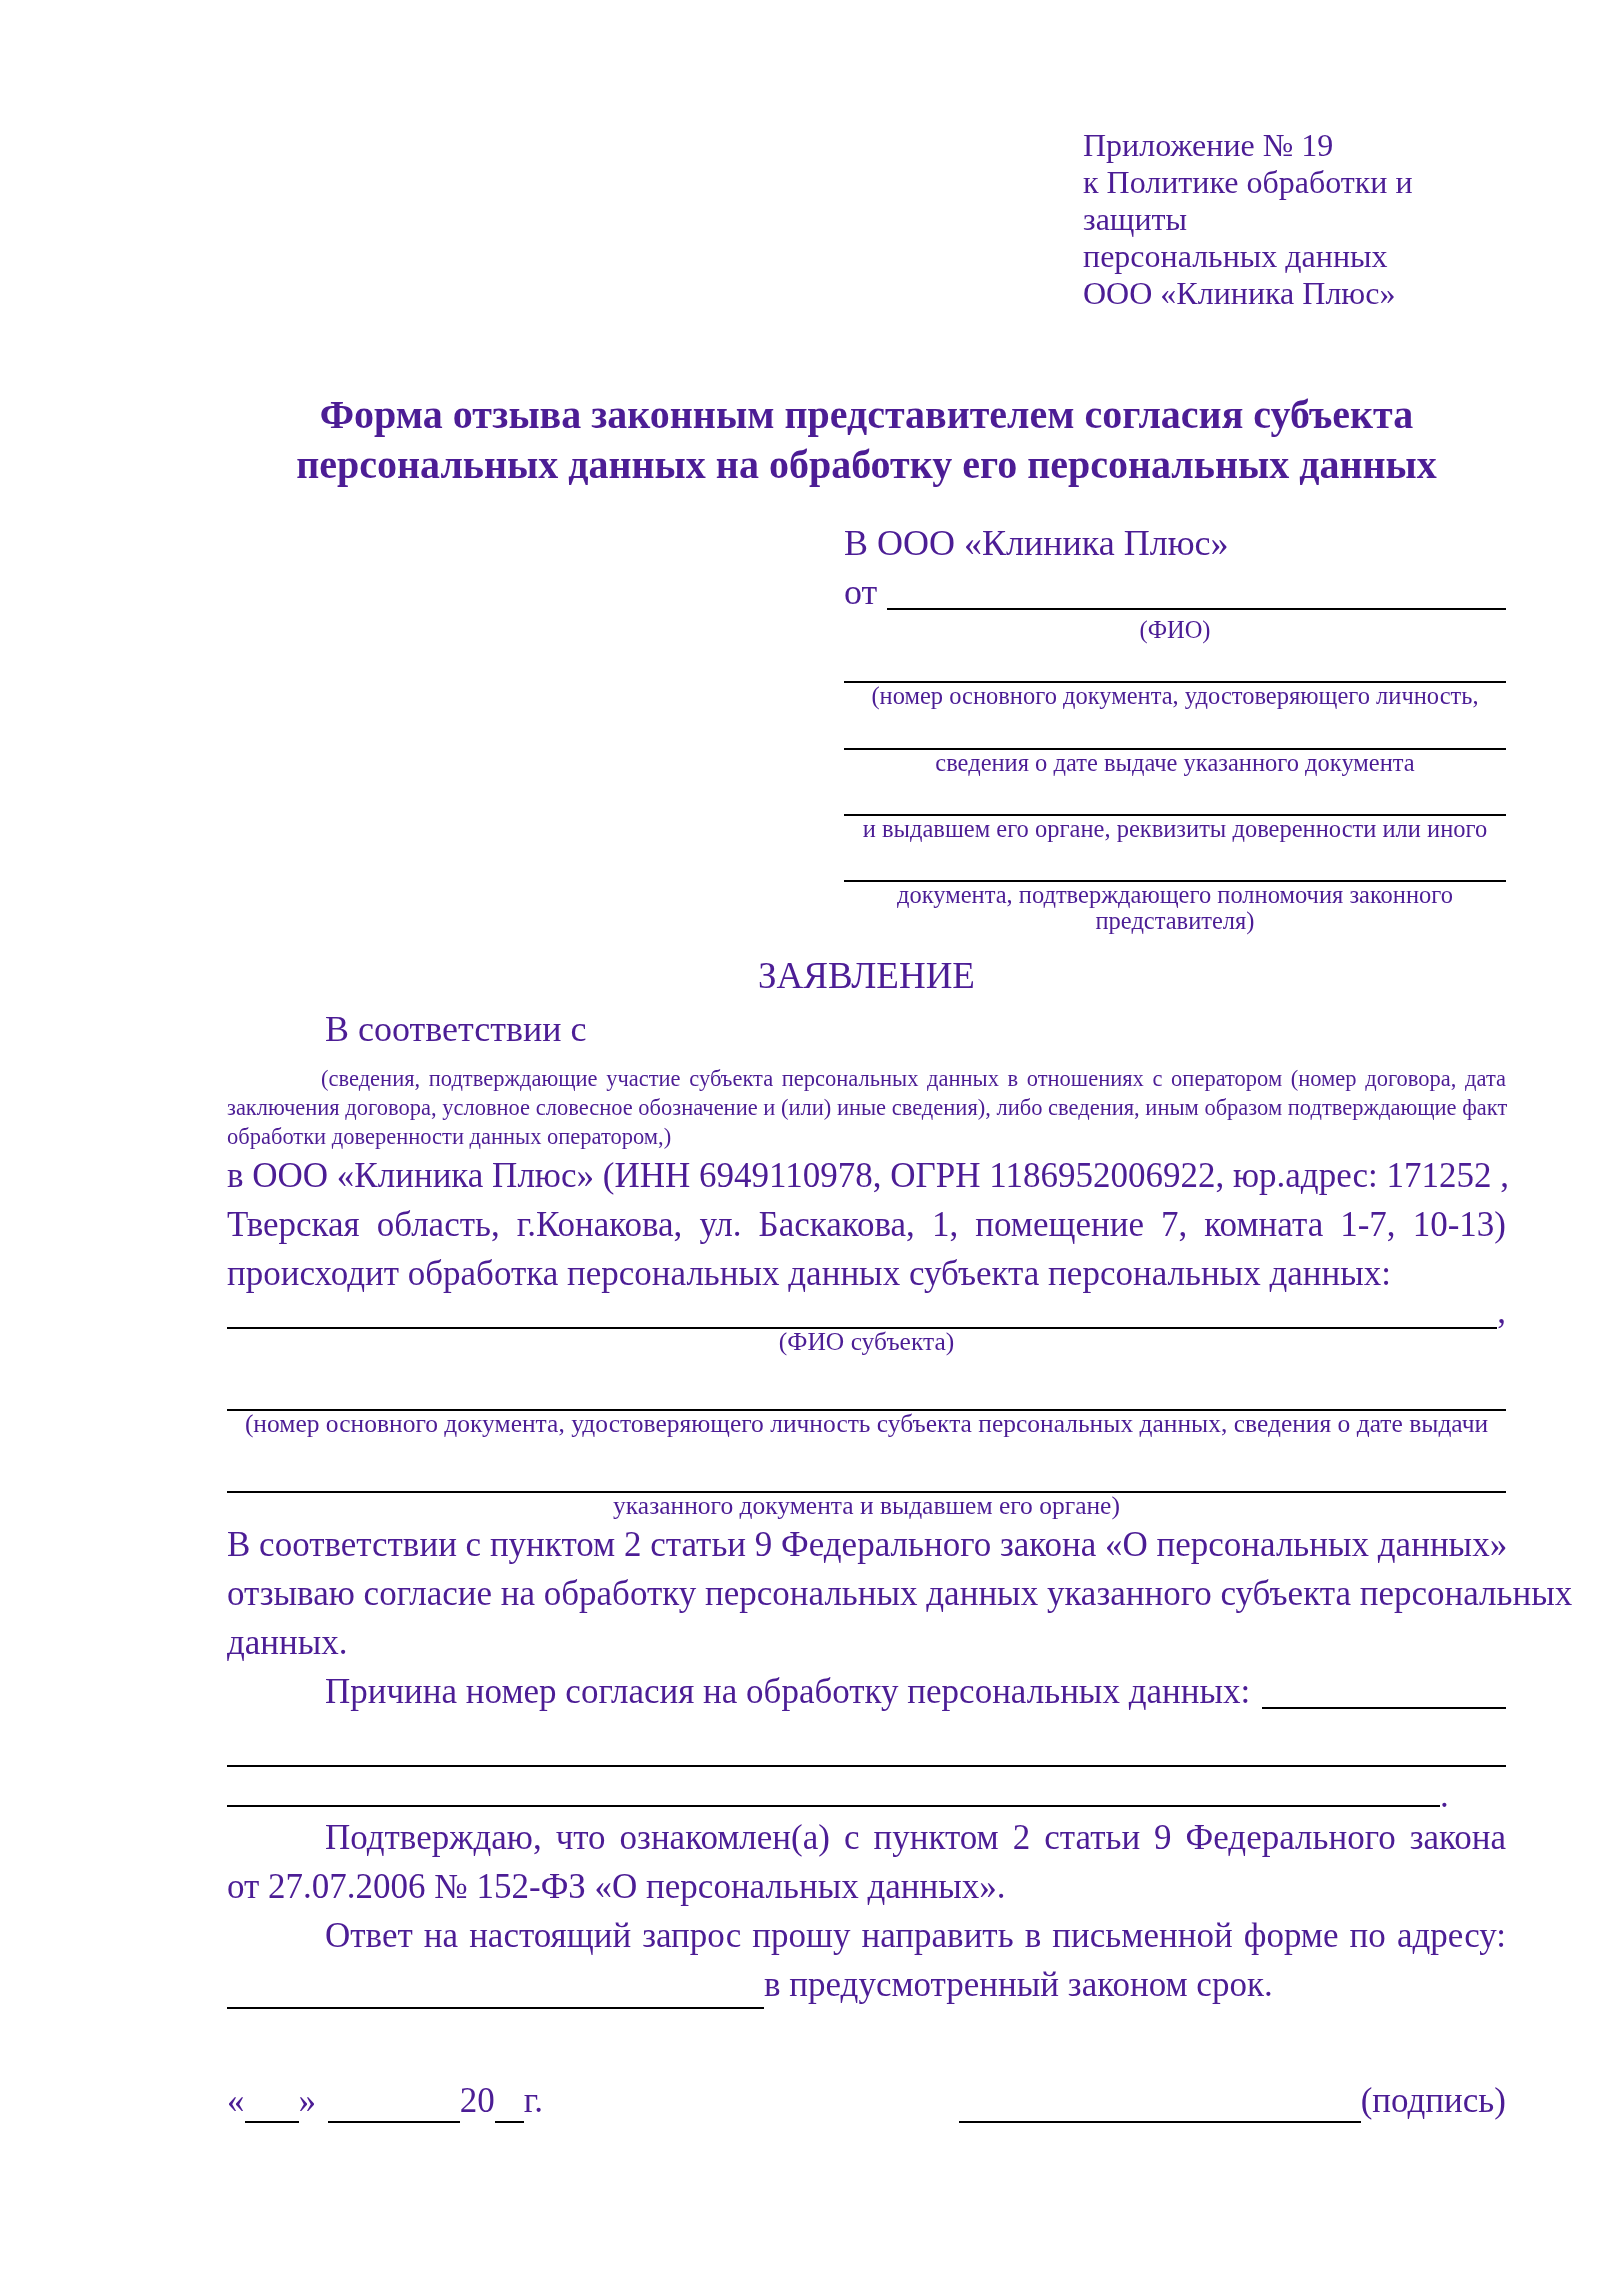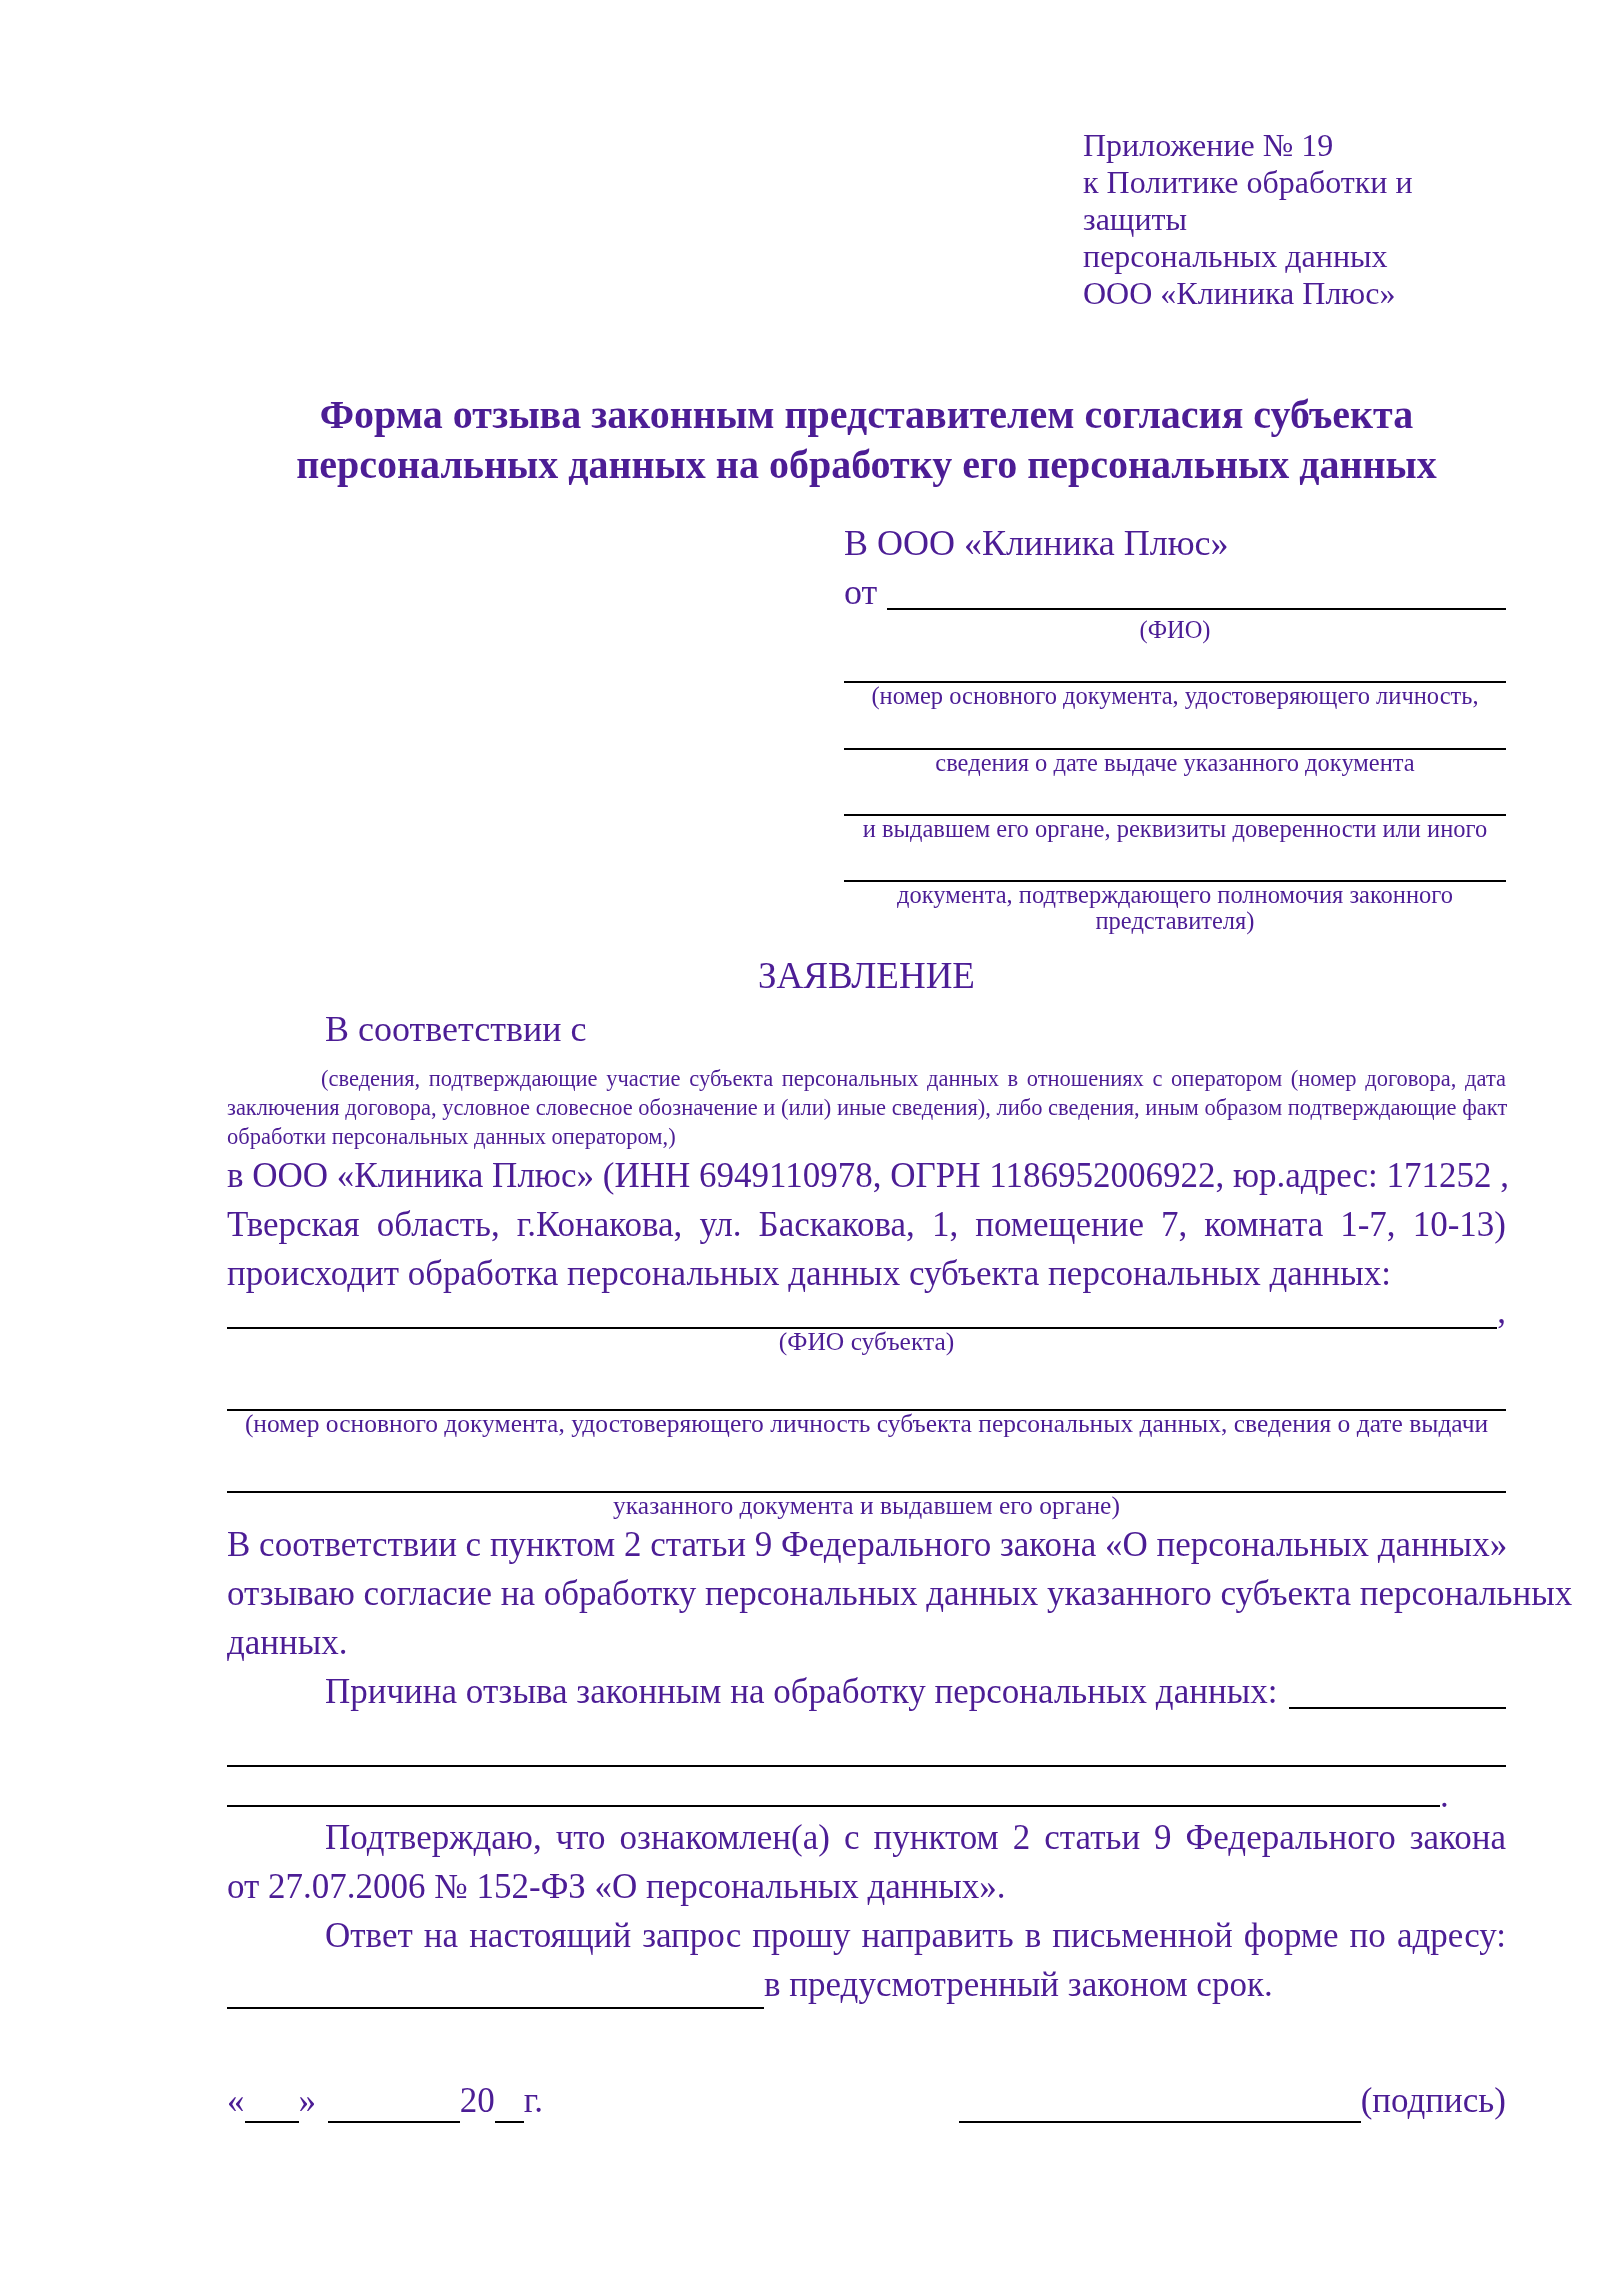--- a/index.html
+++ b/index.html
@@ -103,21 +103,21 @@
   <div class="heading">ЗАЯВЛЕНИЕ</div>
 
   <div class="row intro-row">
     <span class="lbl">В соответствии с</span>
     <div class="fill"></div>
   </div>
 
   <div>
     <div class="small-line stretch indent-96">(сведения, подтверждающие участие субъекта персональных данных в отношениях с оператором (номер договора, дата</div>
     <div class="small-line stretch">заключения договора, условное словесное обозначение и (или) иные сведения), либо сведения, иным образом подтверждающие факт</div>
-    <div class="small-line">обработки персональных данных оператором,)</div>
+    <div class="small-line">обработки доверенности данных оператором,)</div>
   </div>
 
   <div>
     <div class="body-line stretch">в ООО «Клиника Плюс» (ИНН 6949110978, ОГРН 1186952006922, юр.адрес: 171252 ,</div>
     <div class="body-line stretch">Тверская область, г.Конакова, ул. Баскакова, 1, помещение 7, комната 1-7, 10-13)</div>
     <div class="body-line">происходит обработка персональных данных субъекта персональных данных:</div>
   </div>
 
   <div class="row comma-row">
     <div class="fill"></div>
@@ -131,21 +131,21 @@
   <div class="rule"></div>
   <div class="cap-c">указанного документа и выдавшем его органе)</div>
 
   <div>
     <div class="body-line stretch withdraw-1">В соответствии с пунктом 2 статьи 9 Федерального закона «О персональных данных»</div>
     <div class="body-line stretch">отзываю согласие на обработку персональных данных указанного субъекта персональных</div>
     <div class="body-line">данных.</div>
   </div>
 
   <div class="row reason-row">
-    <span class="lbl">Причина отзыва законным на обработку персональных данных:</span>
+    <span class="lbl">Причина номер согласия на обработку персональных данных:</span>
     <div class="fill"></div>
   </div>
 
   <div class="blank-1"></div>
   <div class="row blank-2-row">
     <div class="fill seg" style="flex:none;"></div>
     <span class="tail">.</span>
   </div>
 
   <div>

